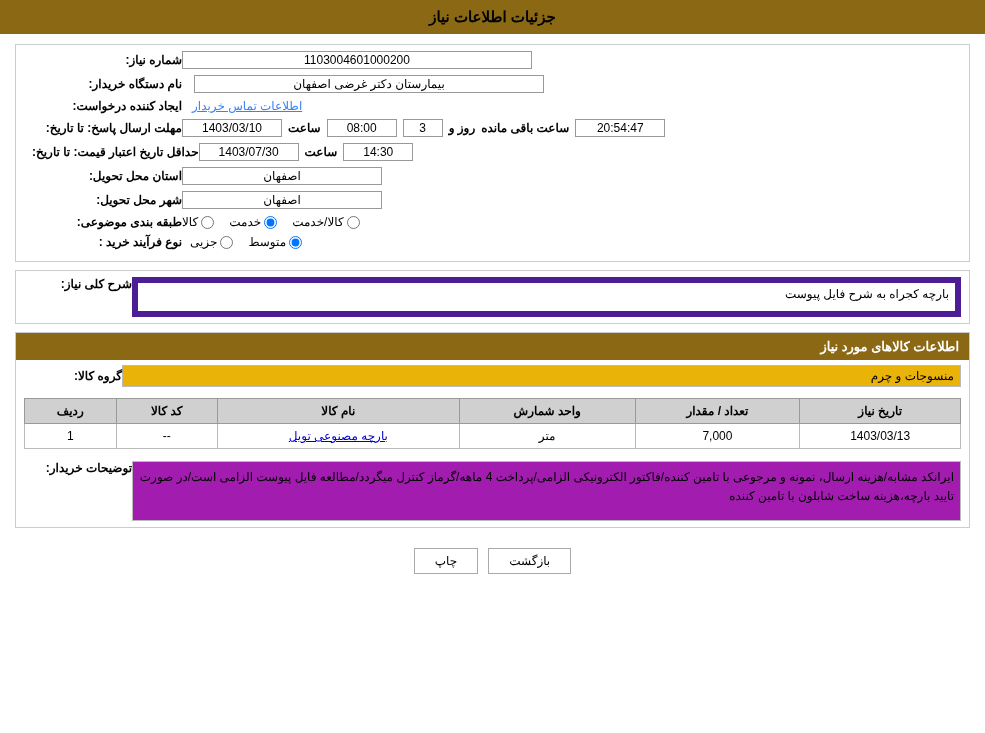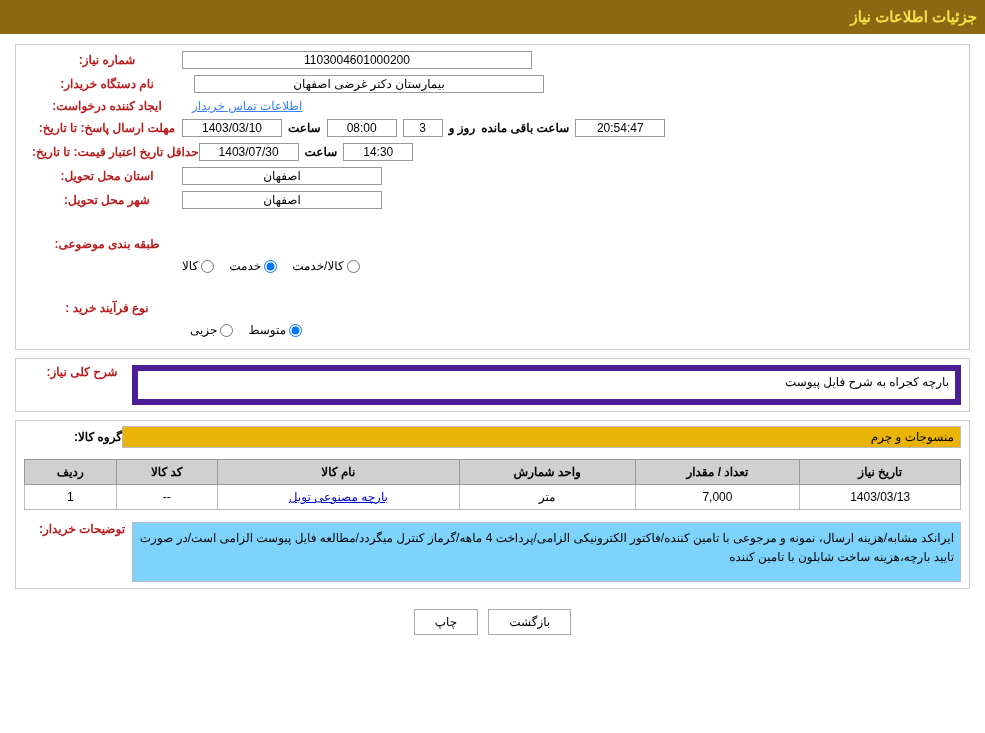--- a/index.html
+++ b/index.html
@@ -18,25 +18,25 @@
     .content {
       padding: 10px 15px;
     }
     .info-row {
       display: flex;
       align-items: center;
       margin-bottom: 6px;
       justify-content: flex-end;
     }
     .label {
-      color: #b91c1c;
+      color: #000000;
       font-weight: bold;
       white-space: nowrap;
       margin-left: 8px;
-      text-align: center;
+      text-align: right;
       min-width: 150px;
     }
     .value-box {
       border: 1px solid #999;
       background: #fff;
       padding: 1px 6px;
       min-width: 120px;
       text-align: center;
     }
     .row-inline {
@@ -55,21 +55,20 @@
     }
     .radio-group {
       display: flex;
       gap: 15px;
       align-items: center;
     }
     .radio-item {
       display: flex;
       align-items: center;
       gap: 3px;
-      margin-top: 44px;
     }
     
     .data-table {
       width: 100%;
       border-collapse: collapse;
       font-size: 12px;
     }
     .data-table th {
       background: #d0d0d0;
       border: 1px solid #999;
@@ -84,21 +83,21 @@
     }
     .data-table td.link-cell {
       color: #0000cc;
       text-decoration: underline;
       cursor: pointer;
     }
     .description-box {
       border: 1px solid #bbb;
       padding: 6px;
       min-height: 60px;
-      background: #7dd3fc;
+      background: #a21caf;
       text-align: right;
       line-height: 1.6;
     }
     .barje-box {
       border: 6px solid #4c1d95;
       padding: 4px 6px;
       min-height: 40px;
       background: #fff;
       text-align: right;
       width: 100%;
@@ -153,22 +152,22 @@
     .inner-section {
       border: 1px solid #ccc;
       margin-bottom: 8px;
     }
     .full-width-content {
       padding: 6px 8px;
     }
     
     .top-header {
       background: #8B6914;
-      color: #fde047;
-      text-align: right;
+      color: #000000;
+      text-align: center;
       padding: 8px;
       font-size: 15px;
       font-weight: bold;
       letter-spacing: 1px;
     }
   </style>
 </head>
 <body>
 
 <div class="page-container">
@@ -267,20 +266,21 @@
     <div class="inner-section">
       <div style="display:flex; align-items:flex-start; padding: 6px 8px;">
         <div class="barje-box">
           <span>بارچه کجراه به شرح فایل پیوست</span>
         </div>
         <span class="label" style="min-width:100px; margin-right:0; margin-left:8px;">شرح کلی نیاز:</span>
       </div>
     </div>
 
     <div class="inner-section">
+      <div class="section-header-gold">اطلاعات کالاهای مورد نیاز</div>
 
       <div class="group-row">
         <div class="group-value">منسوجات و چرم</div>
         <span class="group-label">گروه کالا:</span>
       </div>
 
       <div style="padding: 6px 8px;">
         <table class="data-table">
           <thead>
             <tr>

